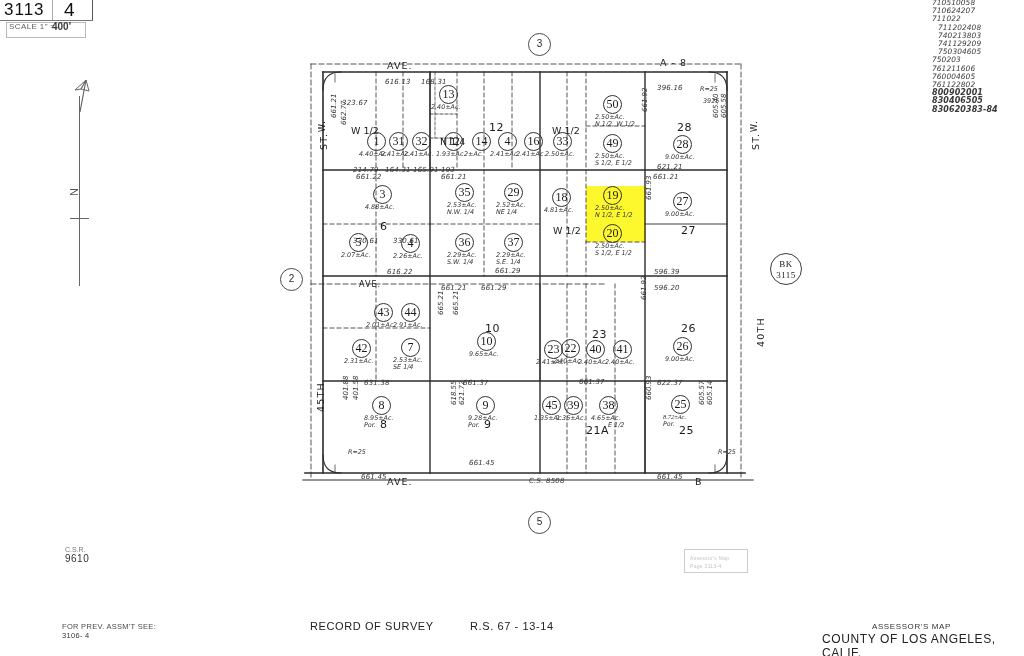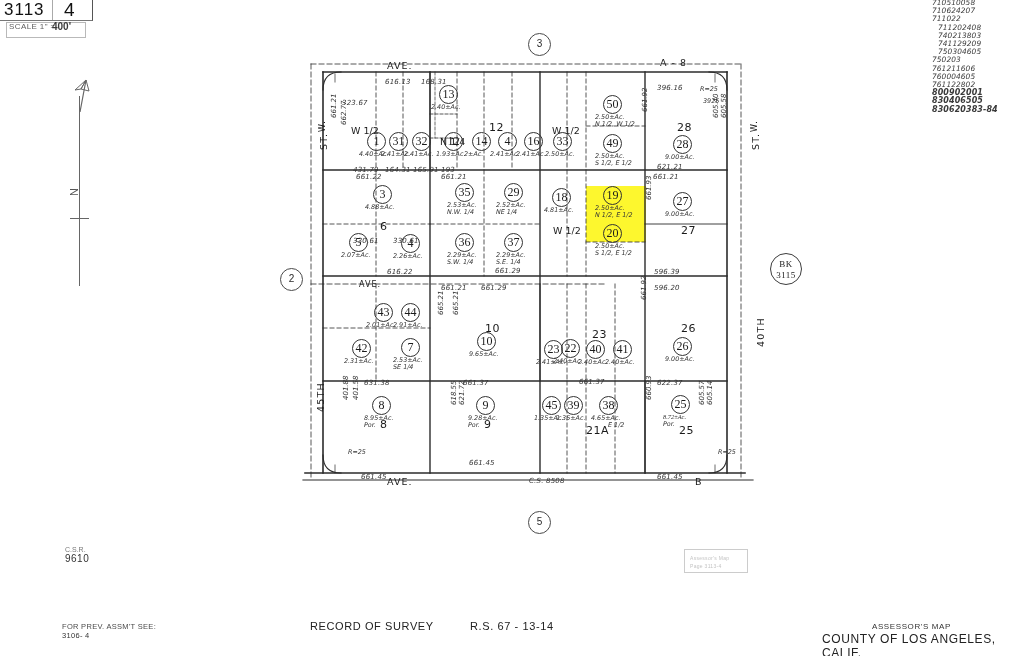--- a/index.html
+++ b/index.html
@@ -332,21 +332,21 @@
     <div class="mt acre" style="left: 316px; top: 393px; margin-left: 17px;">E 1/2</div>
     <div class="pn" style="left: 396px; top: 367px;">25</div>
     <div class="mt acre" style="left: 388px; top: 385px; font-family: Liberation Serif, serif;">8.72±Ac.</div>
     <div class="mt acre" style="left: 388px; top: 392px;">Por.</div>
     <div class="mt dim" style="left: 81px; top: 145px;">661.22</div>
     <div class="mt dim" style="left: 110px; top: 50px;">616.13</div>
     <div class="mt dim" style="left: 146px; top: 50px;">168.31</div>
     <div class="mt dim" style="left: 110px; top: 138px;">164.31</div>
     <div class="mt dim" style="left: 138px; top: 138px;">165.91</div>
     <div class="mt dim" style="left: 166px; top: 138px; text-align: center;">193</div>
-    <div class="mt dim" style="left: 78px; top: 138px;">431.79</div>
+    <div class="mt dim" style="left: 78px; top: 138px;">214.79</div>
     <div class="mt dim" style="left: 67px; top: 71px;">323.67</div>
     <div class="mt dim" style="left: 166px; top: 145px;">661.21</div>
     <div class="mt dim" style="left: 166px; top: 256px;">661.21</div>
     <div class="mt dim" style="left: 112px; top: 240px;">616.22</div>
     <div class="mt dim" style="left: 78px; top: 209px;">330.61</div>
     <div class="mt dim" style="left: 118px; top: 209px;">330.61</div>
     <div class="mt dim" style="left: 220px; top: 239px;">661.29</div>
     <div class="mt dim" style="left: 206px; top: 256px;">661.29</div>
     <div class="mt dim" style="left: 378px; top: 145px;">661.21</div>
     <div class="mt dim" style="left: 382px; top: 135px;">621.21</div>

